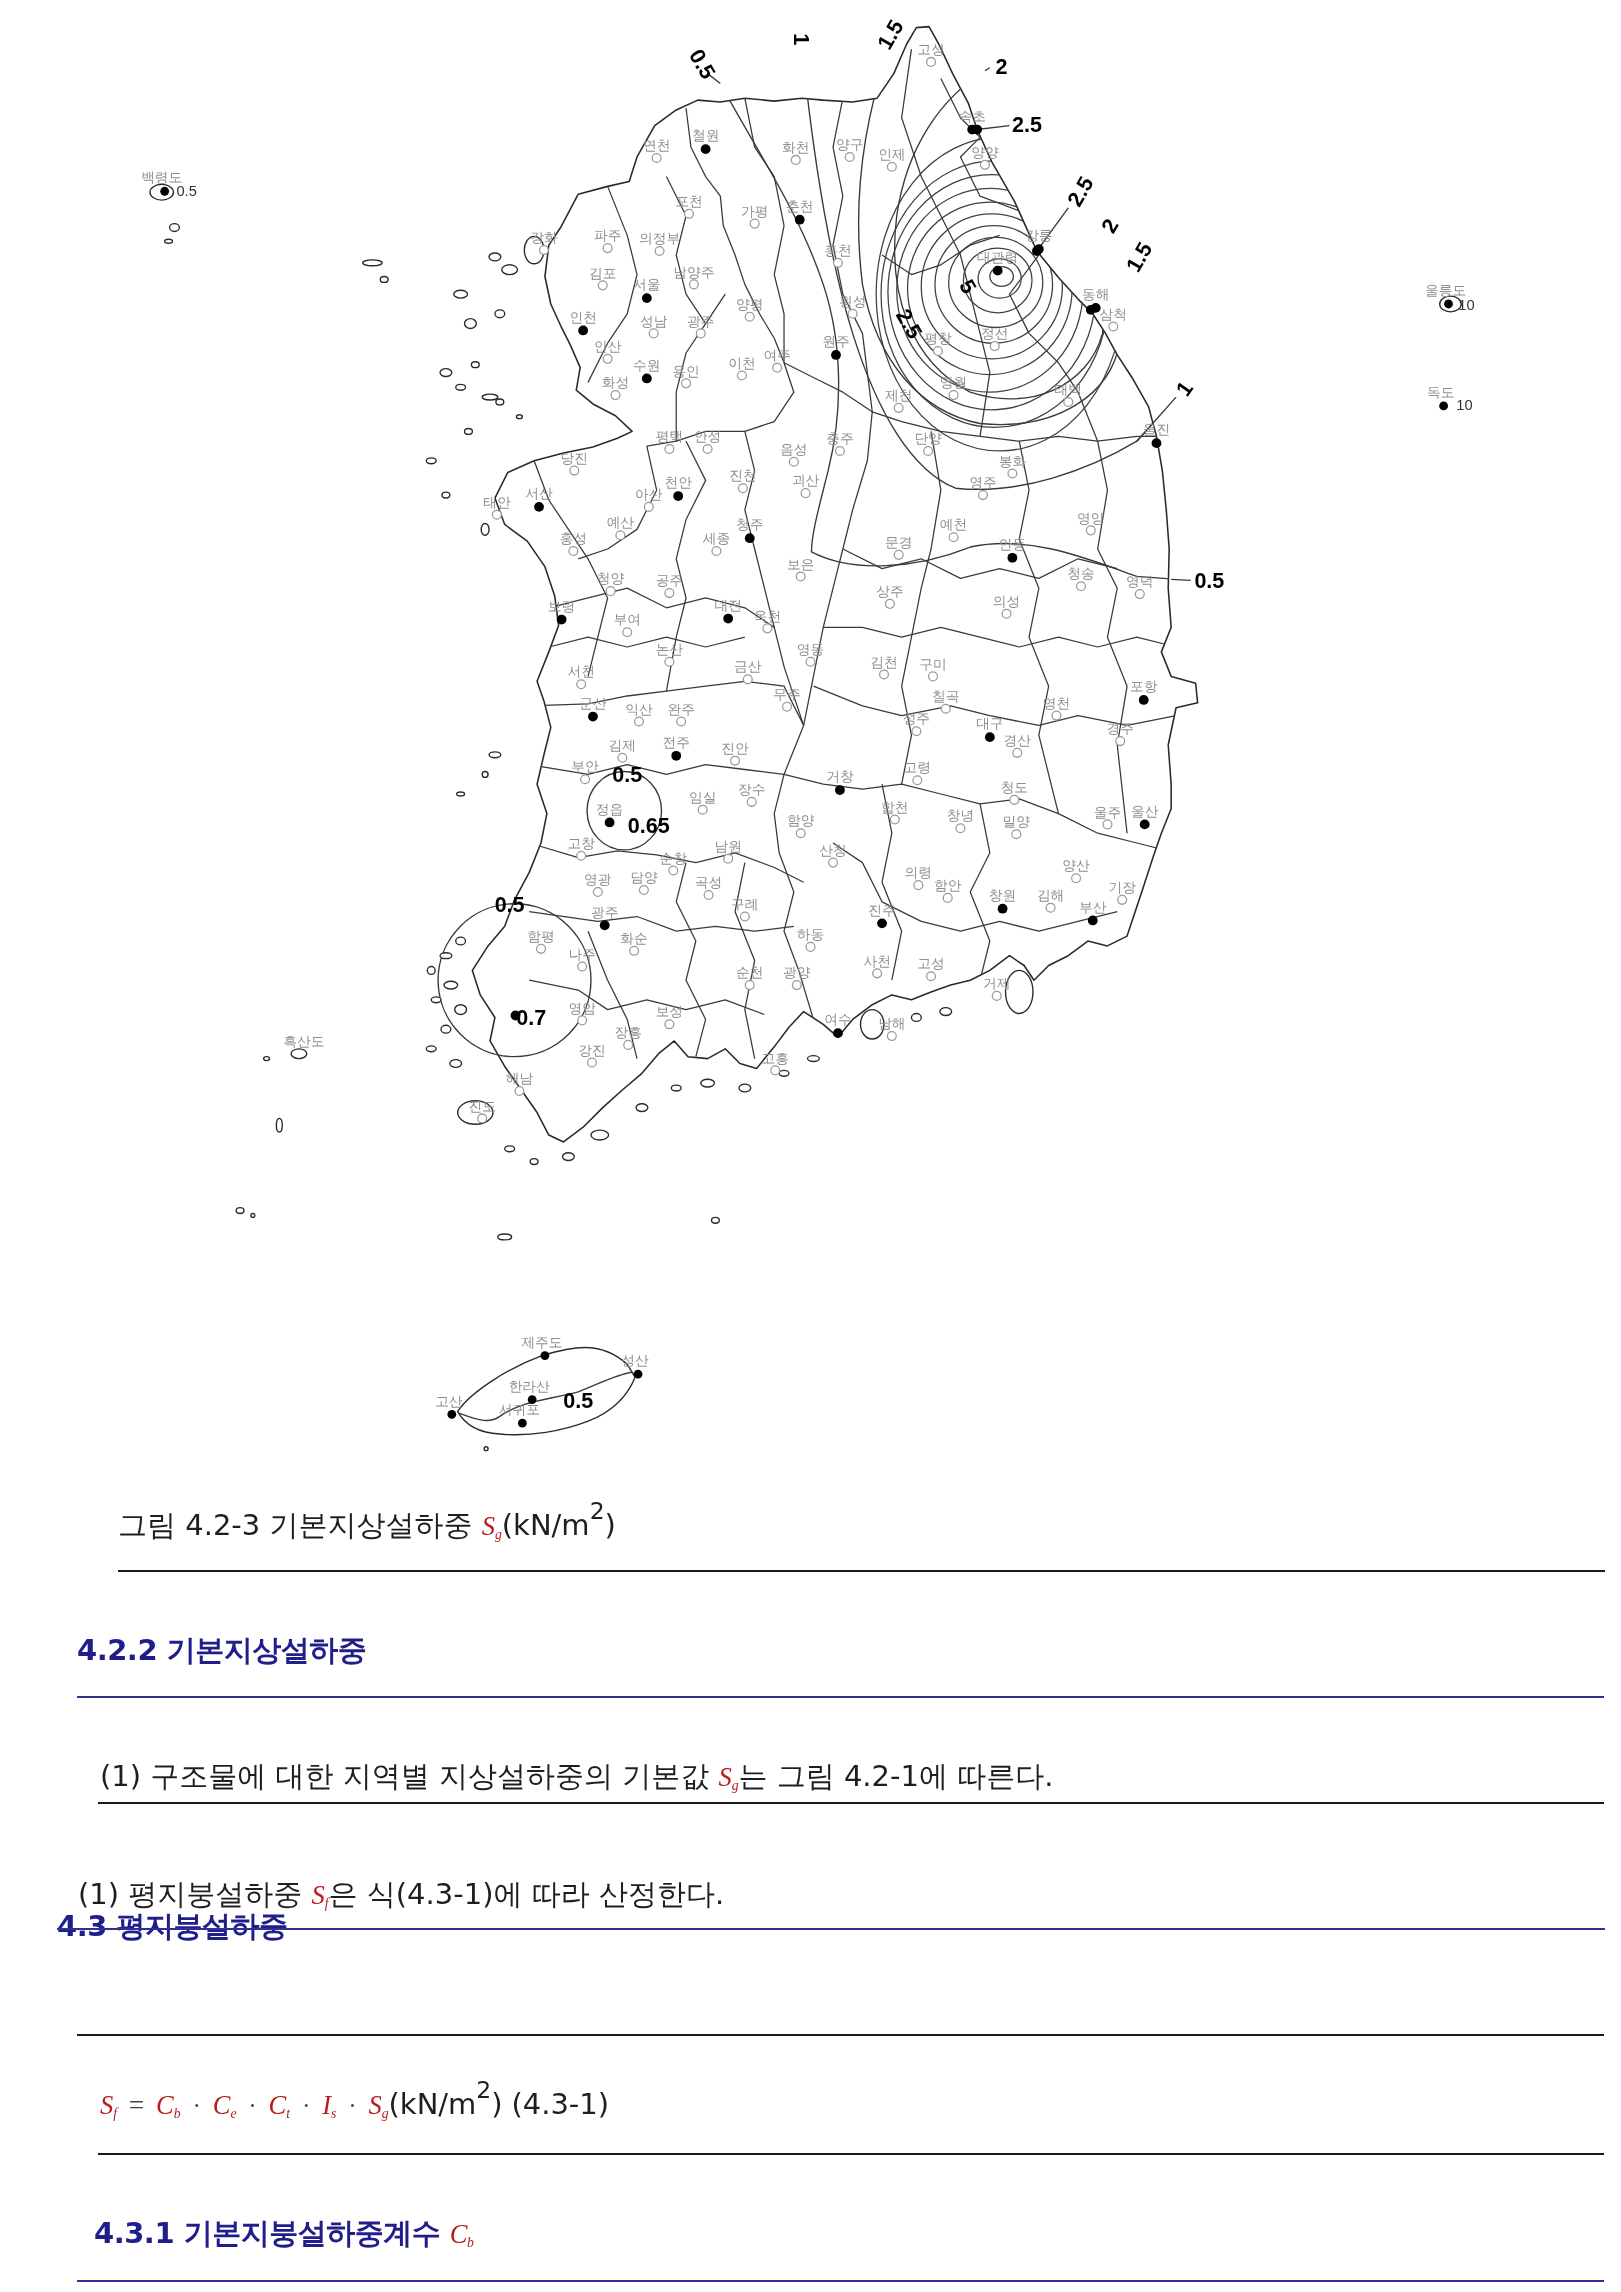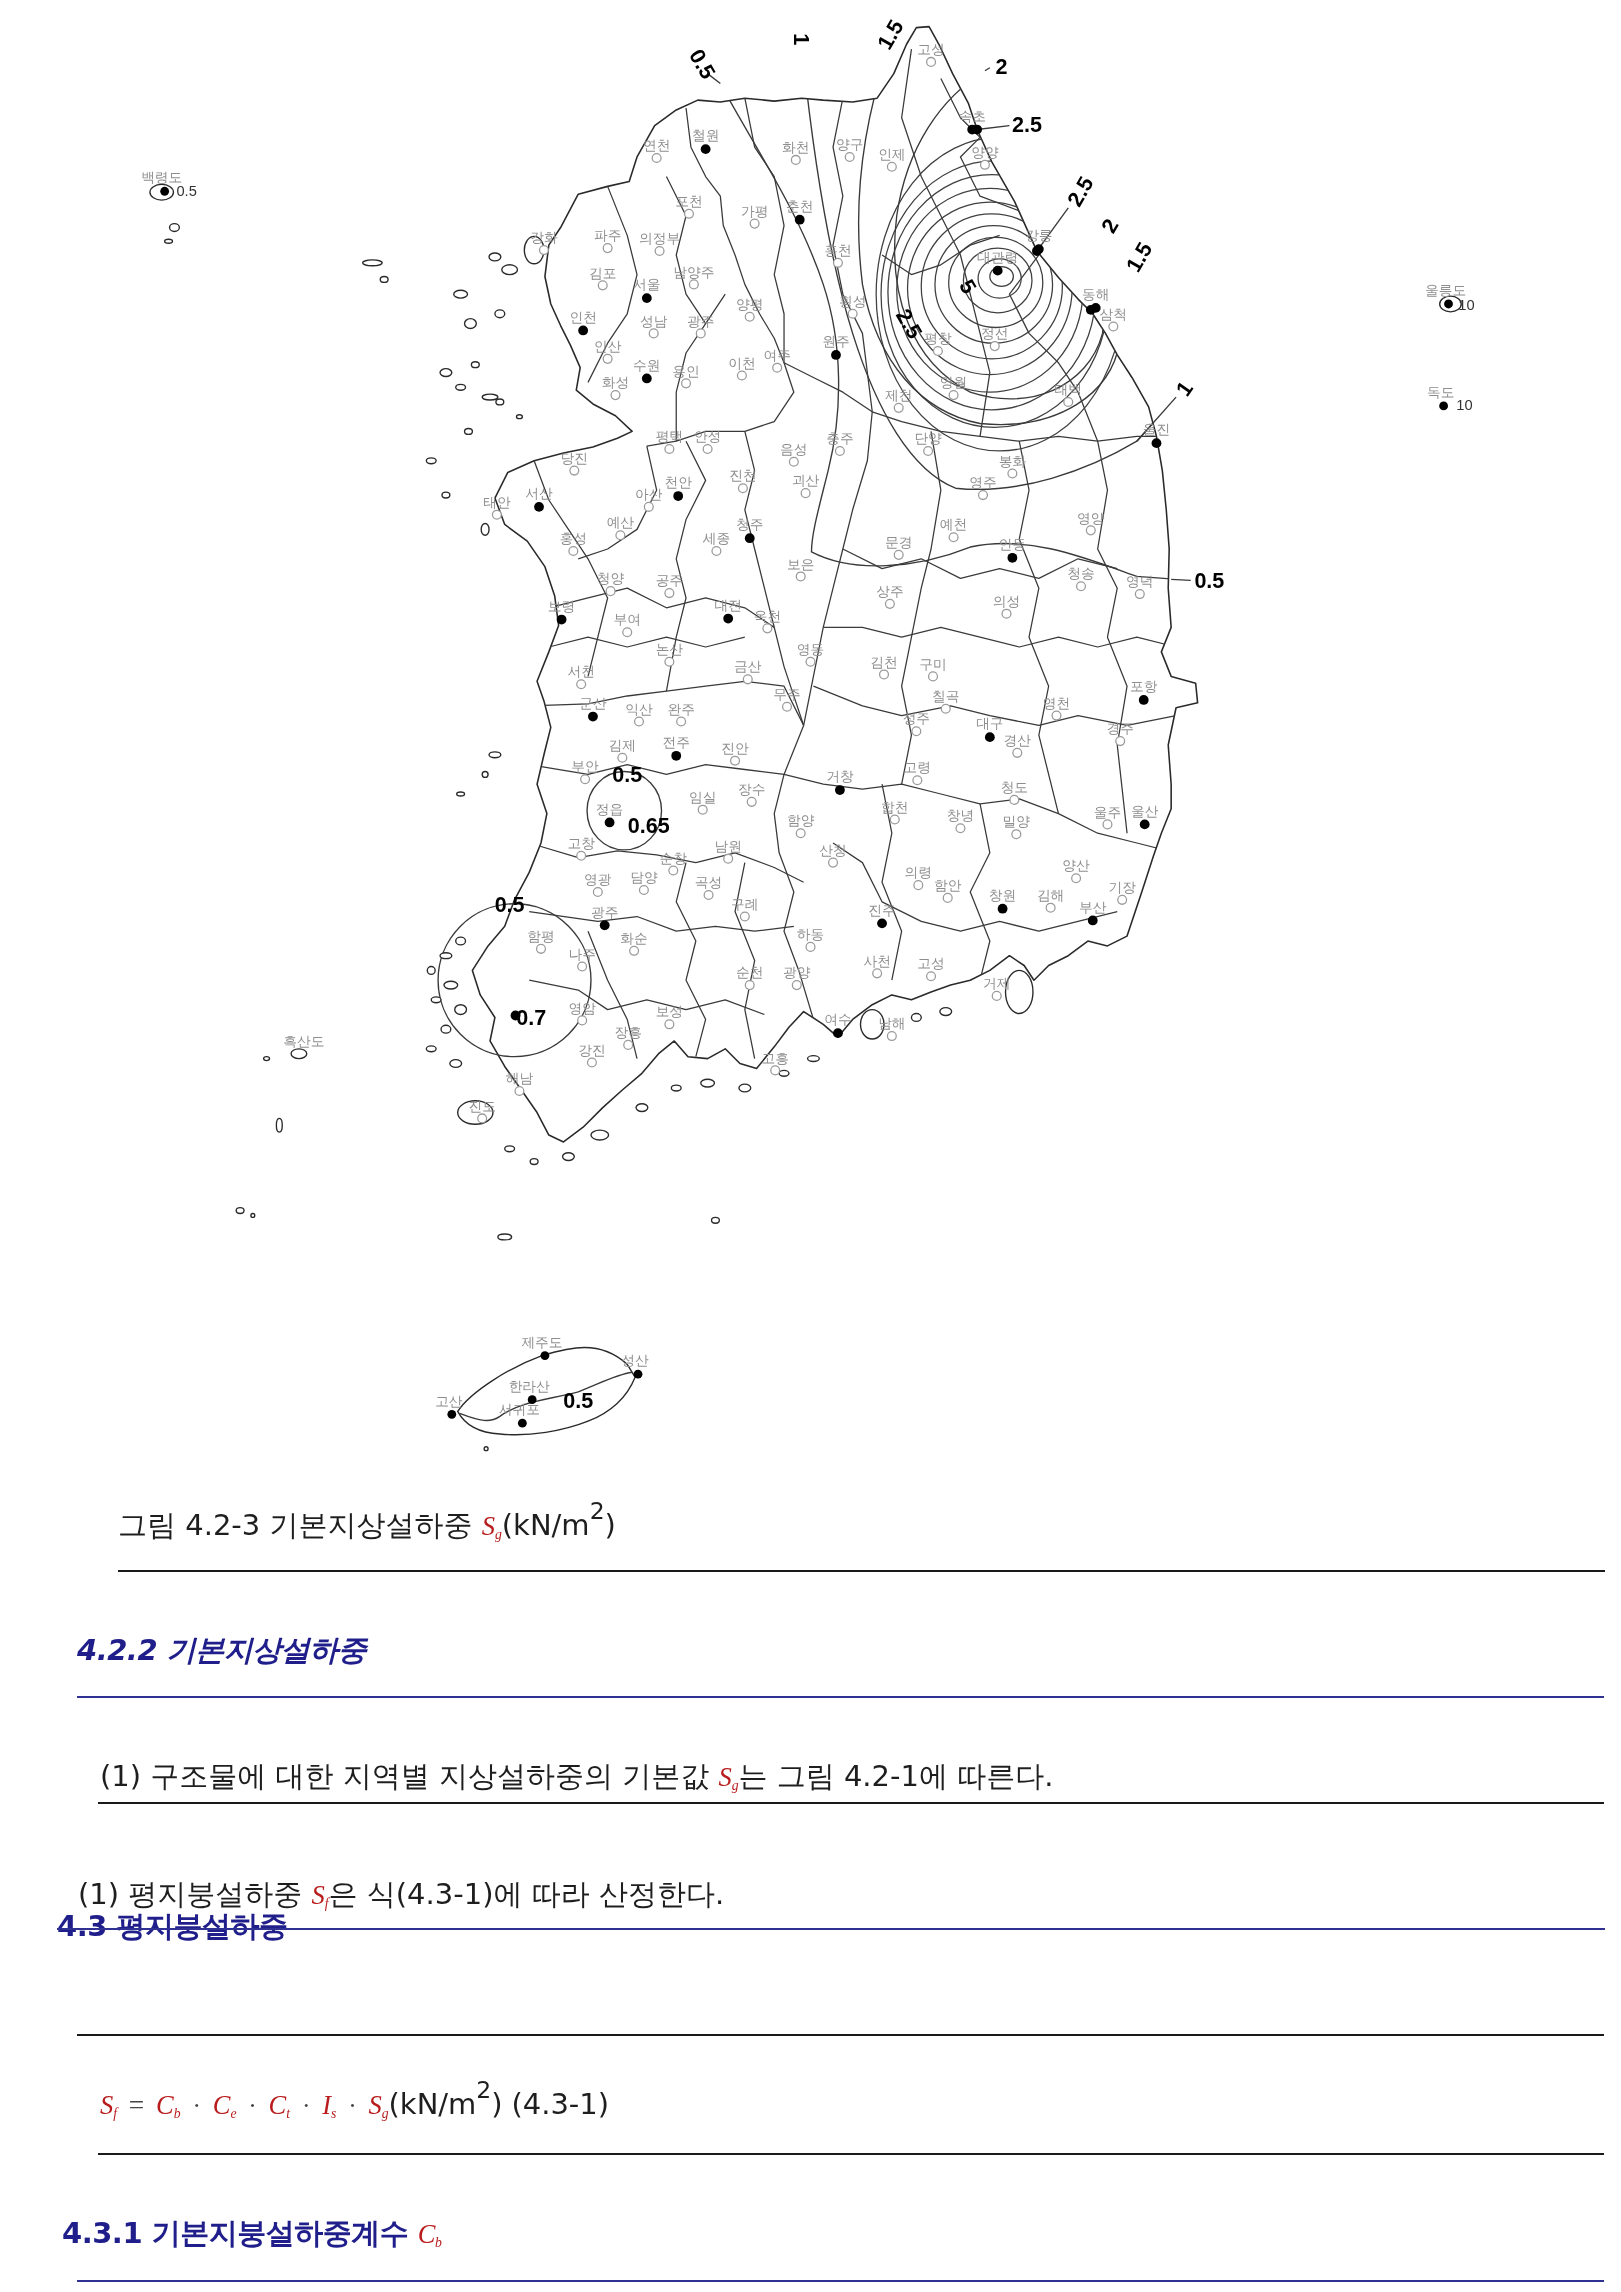--- a/index.html
+++ b/index.html
@@ -806,30 +806,30 @@
       <text x="662" y="850" class="c-label" transform="rotate(0 662 842)">0.65</text>
       <text x="520" y="930" class="c-label" transform="rotate(0 520 922)">0.5</text>
       <text x="542" y="1046" class="c-label" transform="rotate(0 542 1038)">0.7</text>
       <text x="590" y="1436" class="c-label" transform="rotate(0 590 1428)">0.5</text>
     </g>
 </svg>
 
 <div class="blk body-text" style="left:118px; top:1506px;"><span>그림 4.2-3 기본지상설하중 </span><span class="math"><span>S</span><sub>g</sub></span><span>(kN/m</span><span class="sup">2</span><span>)</span></div>
 <div class="rule black" style="left:118px; top:1570px; width:1487px;"></div>
 
-<div class="blk heading" style="left:77px; top:1631px;font-style:italic;">4.2.2 기본지상설하중</div>
+<div class="blk heading" style="left:77px; top:1631px;">4.2.2 기본지상설하중</div>
 <div class="rule blue" style="left:77px; top:1696px; width:1527px;"></div>
 
 <div class="blk body-text" style="left:100px; top:1757px;"><span>(1) 구조물에 대한 지역별 지상설하중의 기본값 </span><span class="math"><span>S</span><sub>g</sub></span><span>는 그림 4.2-1에 따른다.</span></div>
 <div class="rule black" style="left:98px; top:1802px; width:1506px;"></div>
 
 <div class="blk heading" style="left:57px; top:1863px;margin-top:44px;">4.3 평지붕설하중</div>
 <div class="rule blue" style="left:57px; top:1928px; width:1548px;"></div>
 
 <div class="blk body-text" style="left:78px; top:1875px;"><span>(1) 평지붕설하중 </span><span class="math"><span>S</span><sub>f</sub></span><span>은 식(4.3-1)에 따라 산정한다.</span></div>
 <div class="rule black" style="left:77px; top:2034px; width:1527px;"></div>
 
 <div class="blk body-text" style="left:100px; top:2085px;"><span class="math"><span>S</span><sub>f</sub></span><span class="eqsign">=</span><span class="math"><span>C</span><sub>b</sub></span><span class="op">·</span><span class="math"><span>C</span><sub>e</sub></span><span class="op">·</span><span class="math"><span>C</span><sub>t</sub></span><span class="op">·</span><span class="math"><span>I</span><sub>s</sub></span><span class="op">·</span><span class="math"><span>S</span><sub>g</sub></span><span>(kN/m</span><span class="sup">2</span><span>)</span><span style="margin-left:8.8px;">(4.3-1)</span></div>
 <div class="rule black" style="left:98px; top:2153px; width:1506px;"></div>
 
-<div class="blk heading" style="left:62px; top:2214px;text-align:right;"><span>4.3.1 기본지붕설하중계수 </span><span class="math" style="font-weight:normal;"><span>C</span><sub>b</sub></span></div>
+<div class="blk heading" style="left:94px; top:2214px;text-align:right;"><span>4.3.1 기본지붕설하중계수 </span><span class="math" style="font-weight:normal;"><span>C</span><sub>b</sub></span></div>
 <div class="rule blue" style="left:77px; top:2280px; width:1527px;"></div>
 
 
 </body></html>

